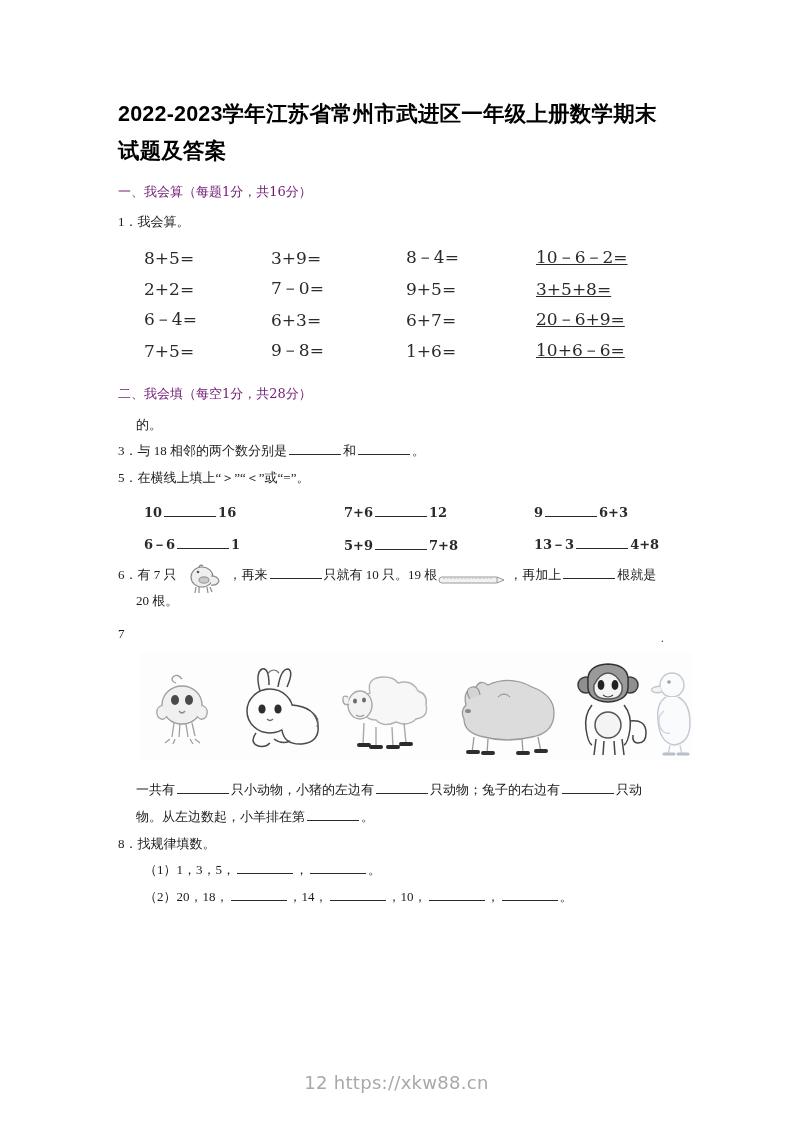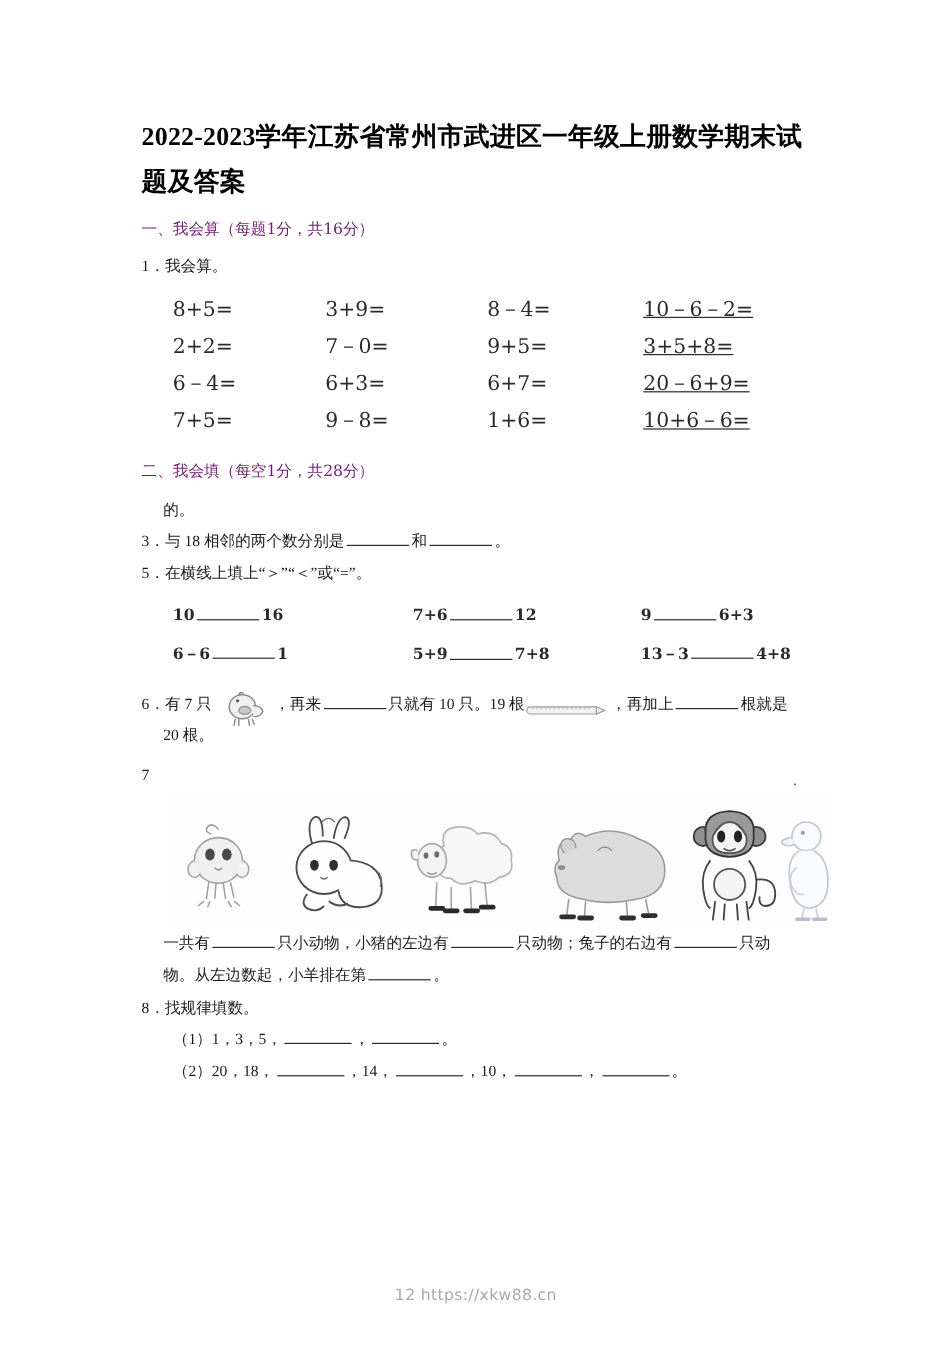--- a/index.html
+++ b/index.html
@@ -29,21 +29,21 @@
   }
 
   
   .doc-title {
     font-size: 21.5px;
     font-weight: bold;
     line-height: 1.72;
     letter-spacing: 0.2px;
     color: #000;
     margin: 0 0 12px 0;
-    font-family: Liberation Serif, serif;
+    font-family: Liberation Sans, sans-serif;
   }
 
   
   .section-head {
     font-size: 13px;
     line-height: 1.5;
     margin: 12px 0 8px 0;
     color: #701a75;
   }
   .q {
@@ -144,21 +144,21 @@
     color: #4a4a4a;
   }
 
   
   .footer {
     position: absolute;
     left: 0;
     top: 1072px;
     width: 793px;
     text-align: center;
-    font-size: 13px;
+    font-size: 18px;
     color: #a8a8a8;
     font-family: "DejaVu Sans", "Liberation Sans", sans-serif;
     letter-spacing: 0.3px;
   }
   .nowrap { white-space: nowrap; }
 </style>
 </head>
 <body>
 
 <div class="page">
@@ -215,21 +215,21 @@
         <span class="cmp-cell k1"><span>7+6</span><span class="blank w52"></span><span>12</span></span>
         <span class="cmp-cell k2"><span>9</span><span class="blank w52"></span><span>6+3</span></span>
       </div>
       <div class="cmp-row">
         <span class="cmp-cell k0"><span>6－6</span><span class="blank w52"></span><span>1</span></span>
         <span class="cmp-cell k1"><span>5+9</span><span class="blank w52"></span><span>7+8</span></span>
         <span class="cmp-cell k2"><span>13－3</span><span class="blank w52"></span><span>4+8</span></span>
       </div>
     </div>
 
-    <div class="q" style="margin-top:12px">
+    <div class="q" style="">
       <span>6．</span><span>有 7 只</span><span class="inline-pic chick-pic"><svg viewBox="0 0 44 34" width="44" height="34">
             <g fill="none" stroke="#7a7a7a" stroke-width="1.2">
               <path d="M22 3 q-3 -2 -4 1 q-1 2 2 2"></path>
               <ellipse cx="21" cy="14" rx="11" ry="10" fill="#efefef" stroke="#8a8a8a"></ellipse>
               <path d="M30 13 q7 0 8 5 q-2 5 -8 4" fill="#efefef" stroke="#8a8a8a"></path>
               <ellipse cx="23" cy="17" rx="5" ry="3.2" fill="#c9c9c9" stroke="#9a9a9a"></ellipse>
               <circle cx="17" cy="9" r="1.3" fill="#555" stroke="none"></circle>
               <path d="M15 24 l-1 6 M18 24 l0 6 M26 24 l1 6 M29 24 l2 5" stroke="#8a8a8a"></path>
             </g>
           </svg></span><span>，再来</span><span class="blank w52"></span><span>只就有 10 只。19 根</span><span class="inline-pic stick-pic"><svg viewBox="0 0 68 12" width="68" height="12">
@@ -336,21 +336,21 @@
             <path d="M20 33 q-10 1 -8 5 q3 3 10 1" fill="#f2f4f8" stroke="#c2c8d2"></path>
             <path d="M26 44 q-10 6 -8 24 q2 22 16 24 q16 -2 16 -22 q0 -20 -12 -26" fill="#fafbfd" stroke="#c2c8d2"></path>
             <path d="M24 58 q-8 6 -4 16 q4 8 10 6" stroke="#ccd2da"></path>
             <path d="M30 92 l-2 10 M40 92 l2 10" stroke="#ccd2da"></path>
             <path d="M24 101 h10 M38 101 h10" stroke="#b8bfc9" stroke-width="3" stroke-linecap="round"></path>
           </g>
         </svg>
       </div>
     </div>
 
-    <div class="q indent-1" style="margin-top:0">
+    <div class="q indent-1" style="margin-top:16px">
       <span>一共有</span><span class="blank w52"></span><span>只小动物，小猪的左边有</span><span class="blank w52"></span><span>只动物；兔子的右边有</span><span class="blank w52"></span><span>只动</span>
     </div>
     <div class="q indent-1">
       <span>物。从左边数起，小羊排在第</span><span class="blank w52"></span><span>。</span>
     </div>
 
     <div class="q">8．找规律填数。</div>
     <div class="q indent-2 nowrap">
       <span>（1）1，3，5，</span><span class="blank w56"></span><span>，</span><span class="blank w56"></span><span>。</span>
     </div>

